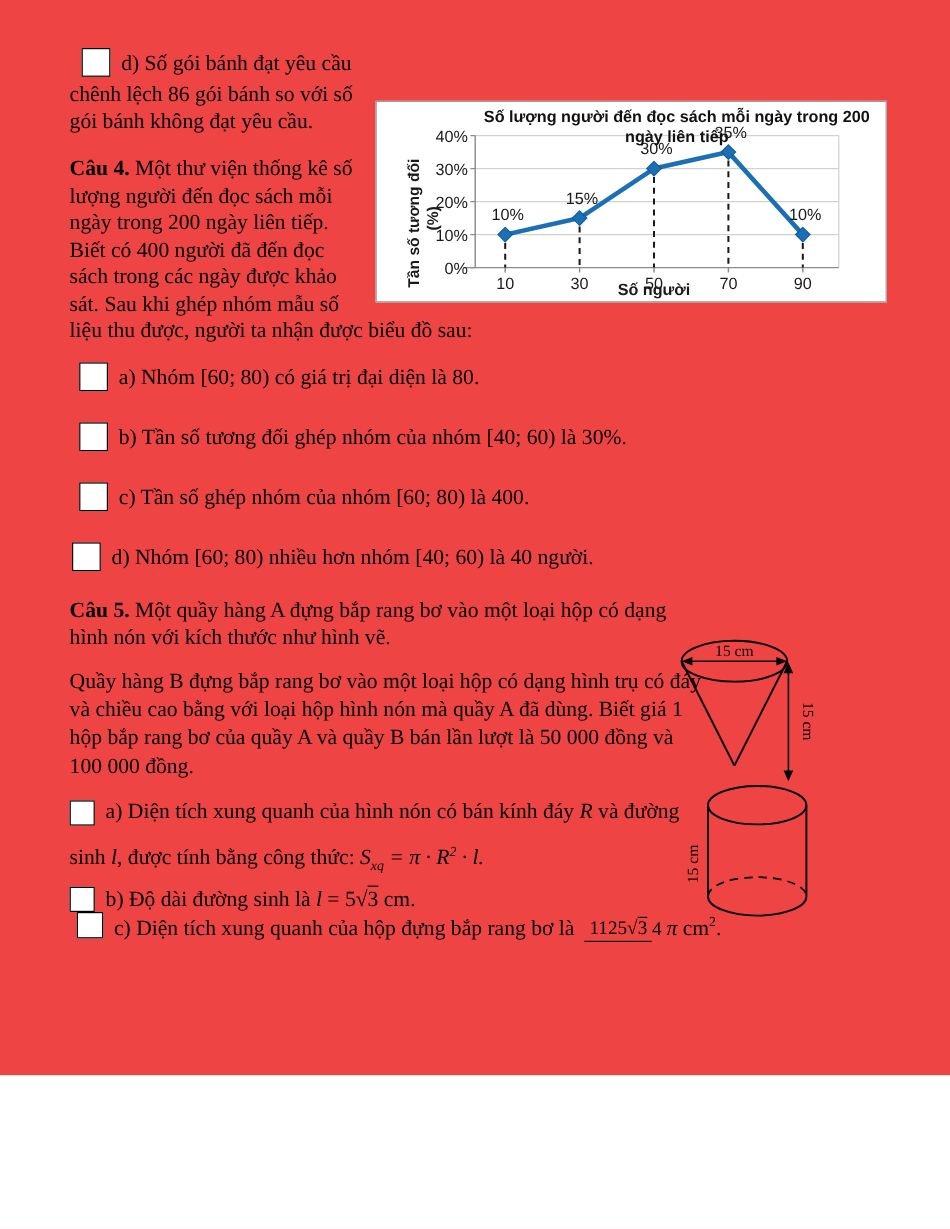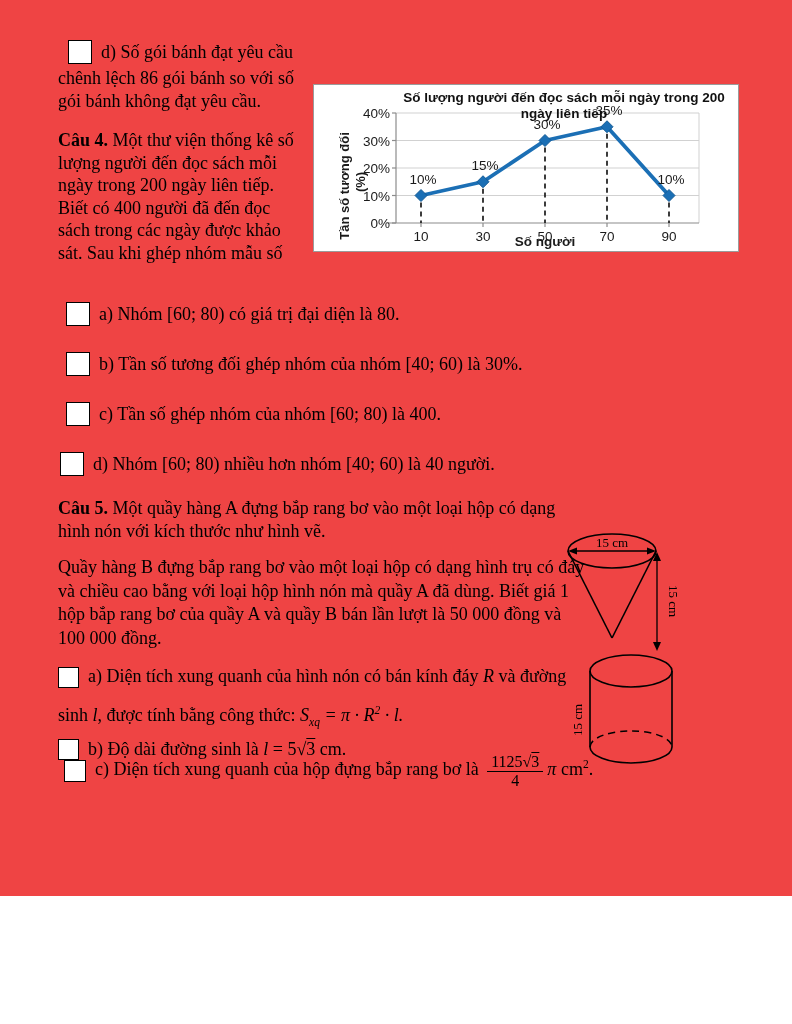--- a/index.html
+++ b/index.html
@@ -11,21 +11,21 @@
   .cb{width:24px;height:24px;border:1.6px solid #000;background:#fff;display:inline-block;flex:0 0 auto;box-sizing:border-box;}
   .cb-sm{width:21px;height:21px;}
   .optrow{position:absolute;display:flex;align-items:center;gap:9px;}
   .optrow-top{align-items:flex-start;}
   .rowtext{font-size:18px;line-height:24px;}
   .math{font-style:italic;}
   .var{font-style:italic;}
   sub{font-size:11.5px;}
   sup{font-size:11.5px;}
   .ol{text-decoration:overline;}
-  .frac{display:inline-flex;flex-direction:column;align-items:center;vertical-align:middle;line-height:1.1;font-size:16px;margin:0 4px;}
+  .frac{display:inline-flex;flex-direction:row;align-items:center;vertical-align:middle;line-height:1.1;font-size:16px;margin:0 4px;}
   .frac .num{border-bottom:1.4px solid #000;padding:0 4px 1px;}
   .chart-box{left:313px;top:84px;width:424px;height:166px;border:1px solid #9b9b9b;background:#fff;}
   #chart-svg{font-family:"Liberation Sans",sans-serif;}
   svg text{font-family:"Liberation Serif",serif;}
   #chart-svg text{font-family:"Liberation Sans",sans-serif;}
   .fig{stroke:#000;fill:none;}
   .pagenum{top:973px;width:792px;text-align:center;font-size:18px;}
 </style>
 </head>
 <body>
@@ -38,20 +38,21 @@
   </div>
   <div class="body-text abs" style="left:58px;top:67px;width:320px">chênh lệch 86 gói bánh so với số
 gói bánh không đạt yêu cầu.</div>
 
   <div class="body-text abs" style="left:58px;top:129px;width:480px"><b class="qlabel">Câu 4.</b><span> Một thư viện thống kê số
 lượng người đến đọc sách mỗi
 ngày trong 200 ngày liên tiếp.
 Biết có 400 người đã đến đọc
 sách trong các ngày được khảo
 sát. Sau khi ghép nhóm mẫu số</span></div>
+  <div class="body-text abs" style="left:58px;top:264px;width:640px">liệu thu được, người ta nhận được biểu đồ sau:</div>
 
   <div class="chart-box abs">
     <svg id="chart-svg" width="422" height="164">
         <line x1="82" y1="110.5" x2="385" y2="110.5" stroke="#d1d1d1" stroke-width="1"></line>
         <line x1="82" y1="83" x2="385" y2="83" stroke="#d1d1d1" stroke-width="1"></line>
         <line x1="82" y1="55.5" x2="385" y2="55.5" stroke="#d1d1d1" stroke-width="1"></line>
         <line x1="82" y1="28" x2="385" y2="28" stroke="#d1d1d1" stroke-width="1"></line>
         <line x1="385" y1="28" x2="385" y2="138" stroke="#d1d1d1" stroke-width="1"></line>
         <line x1="82" y1="28" x2="82" y2="138" stroke="#8c8c8c" stroke-width="1.2"></line>
         <line x1="73" y1="138" x2="385" y2="138" stroke="#8c8c8c" stroke-width="1.2"></line>

